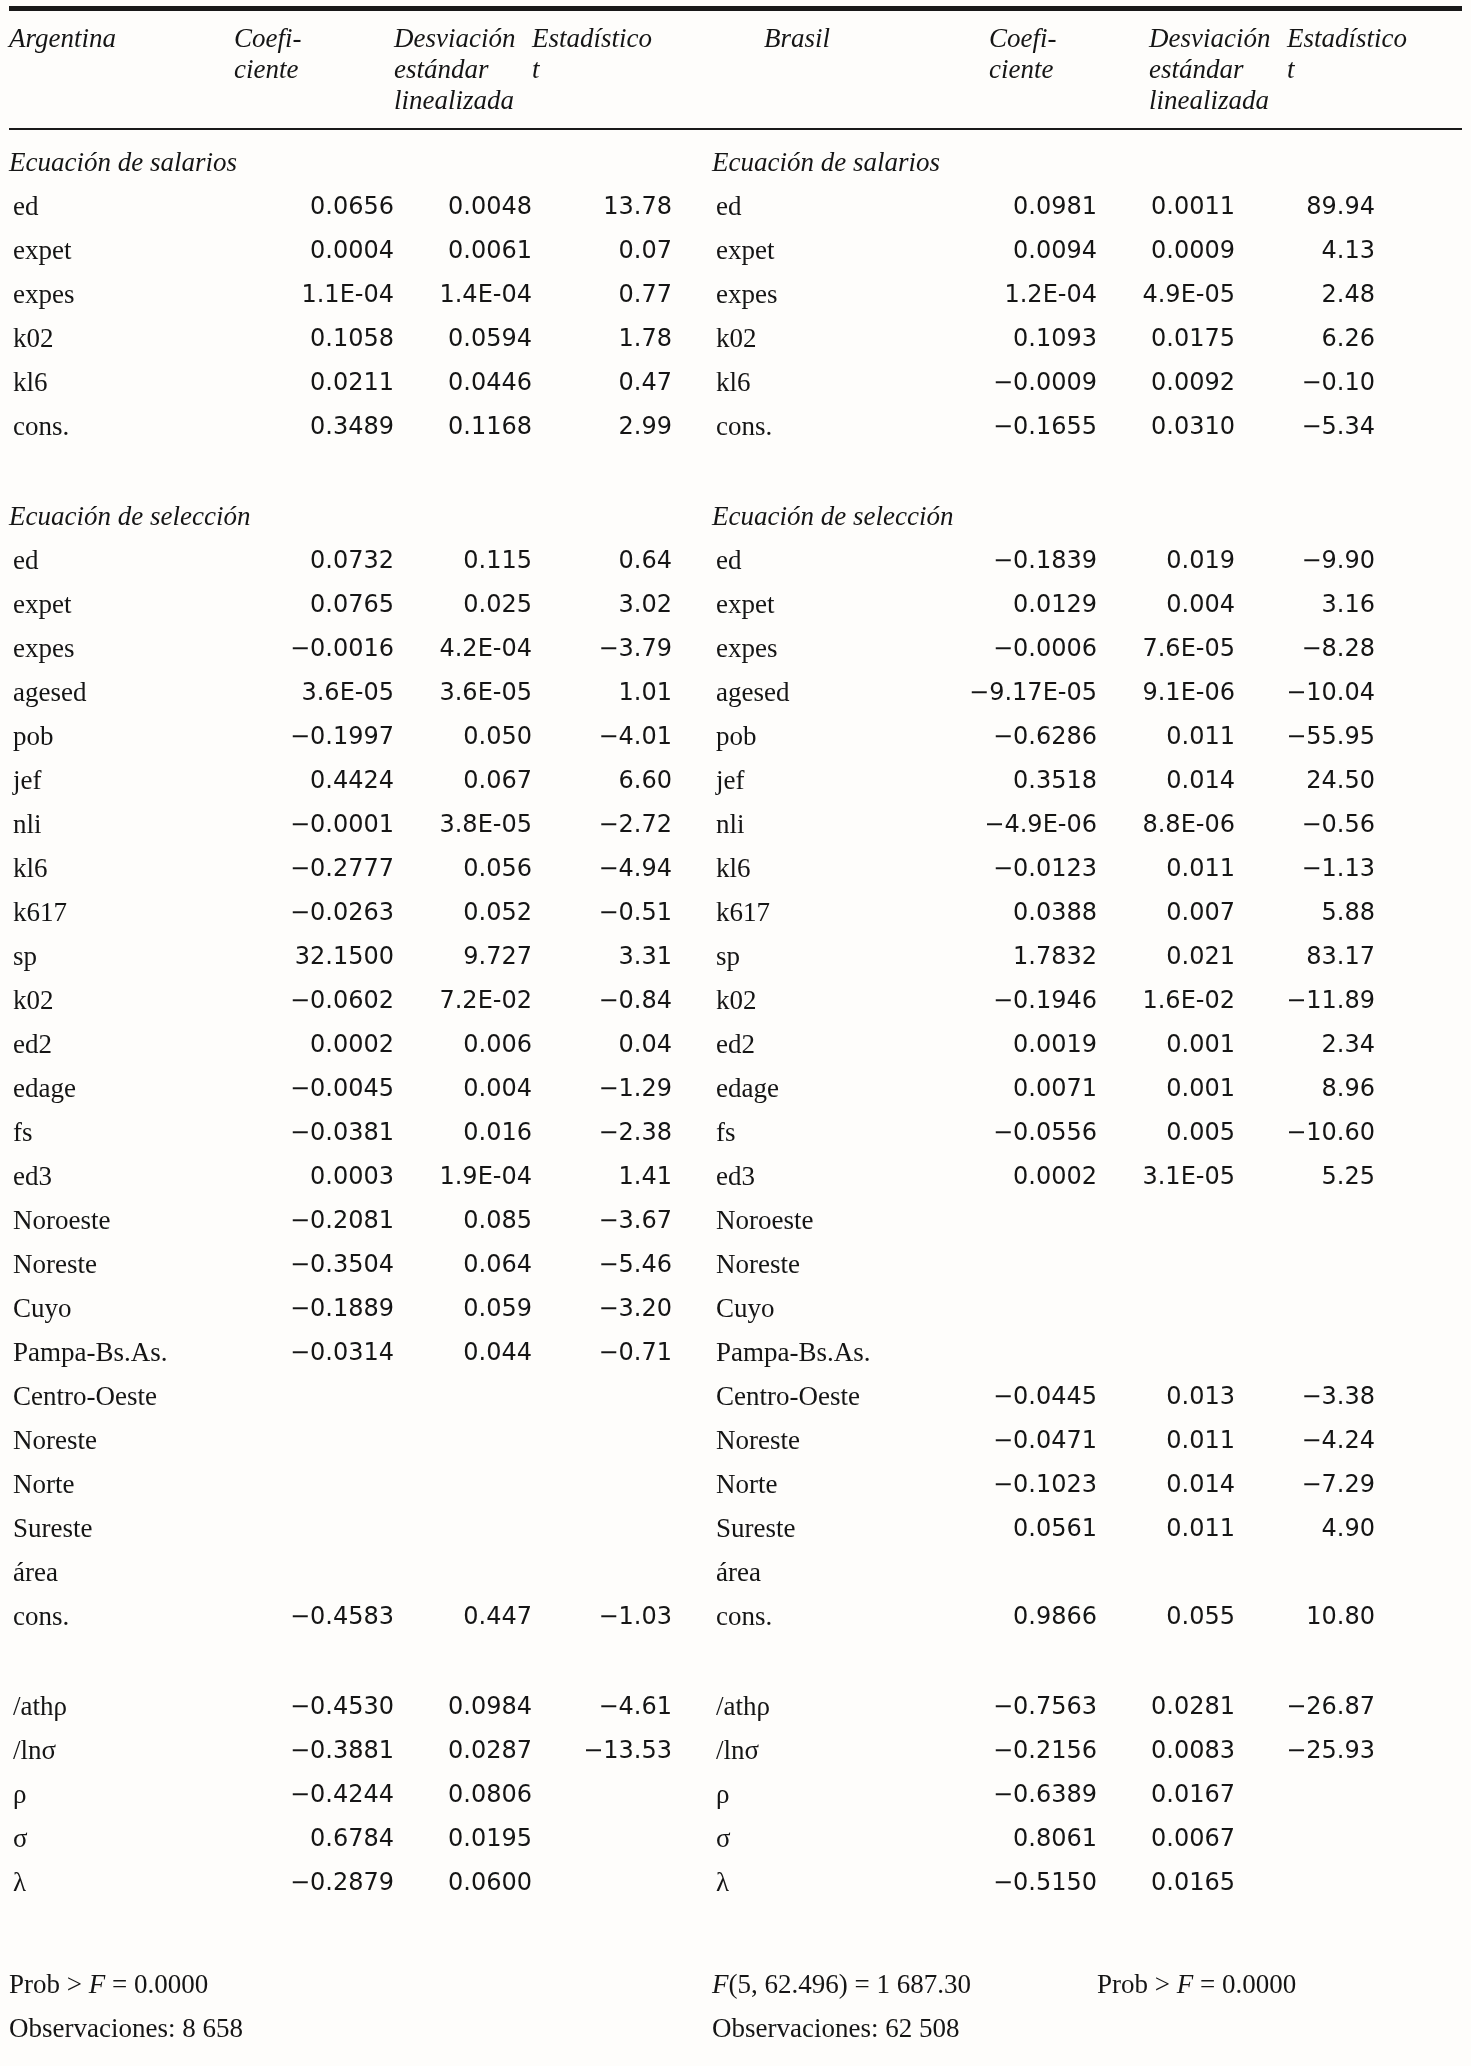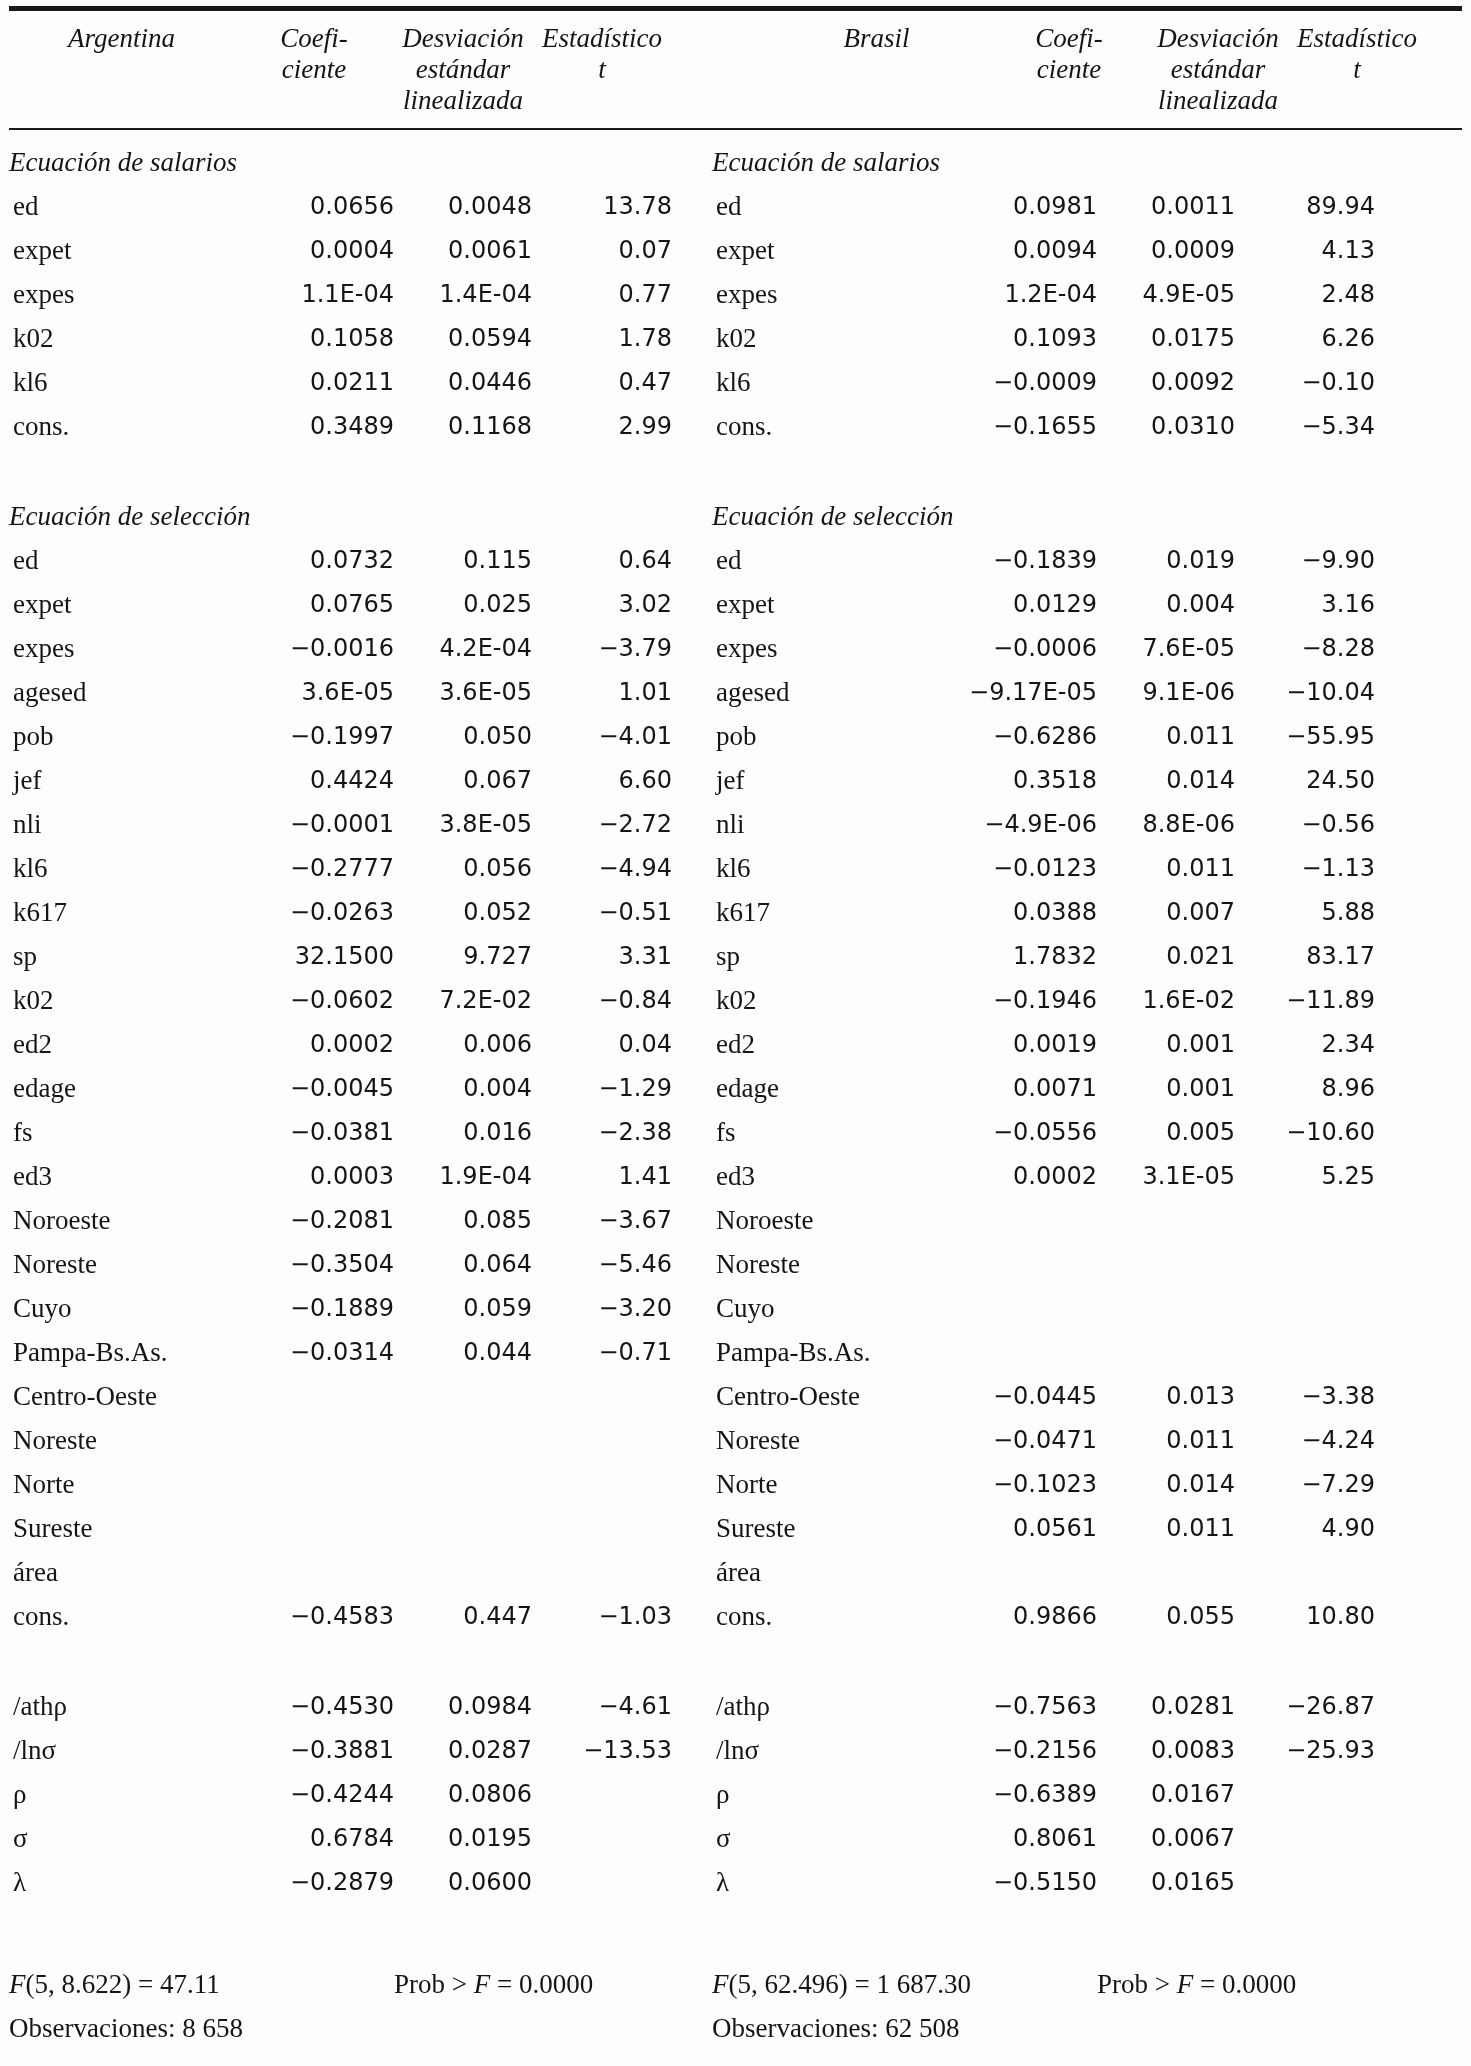--- a/index.html
+++ b/index.html
@@ -27,21 +27,20 @@
   }
   .pgrid {
     display: grid;
     grid-template-columns: 225px 160px 138px 140px;
   }
   .panel, .header-grid { width: 663px; }
   .hcell {
     font-style: italic;
     font-size: 27px;
     line-height: 31px;
-    text-align: center;
     white-space: pre-line;
   }
   .body-band {
     display: flex;
     gap: 40px;
     padding-top: 10px;
   }
   .section + .section { margin-top: 46px; }
   .section-title {
     font-style: italic;
@@ -331,21 +330,20 @@
             <div class="pgrid row">
               <div class="cell label">λ</div>
               <div class="cell num">−0.2879</div>
               <div class="cell num">0.0600</div>
               <div class="cell num"></div>
             </div>
           </div>
         </div>
       <div class="panel-footer">
         <div class="foot-line1">
-          <div><span class="ital">F</span><span>(5, 8.622) = 47.11</span></div>
           <div><span>Prob &gt; </span><span class="ital">F</span><span> = 0.0000</span></div>
         </div>
         <div class="foot-line2">Observaciones: 8 658</div>
       </div>
     </div>
 
     <div class="panel">
       <div class="panel-body">
           <div class="section">
             <div class="section-title">Ecuación de salarios</div>

